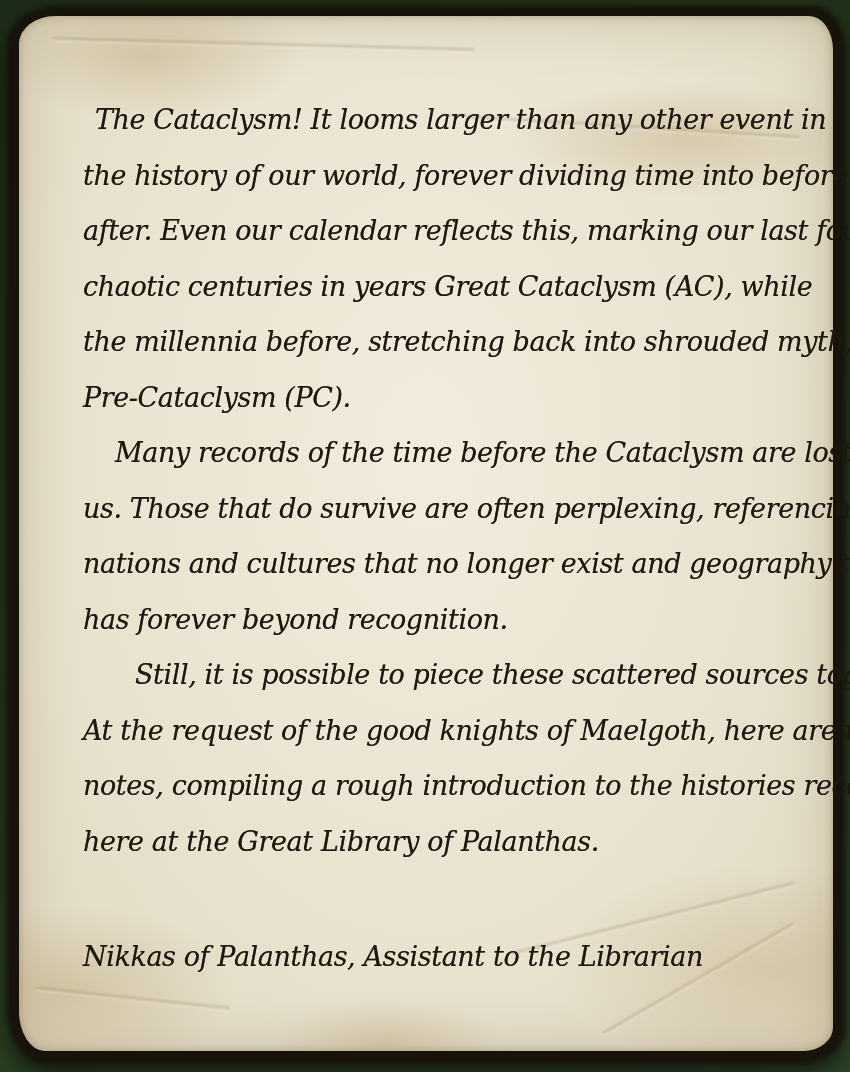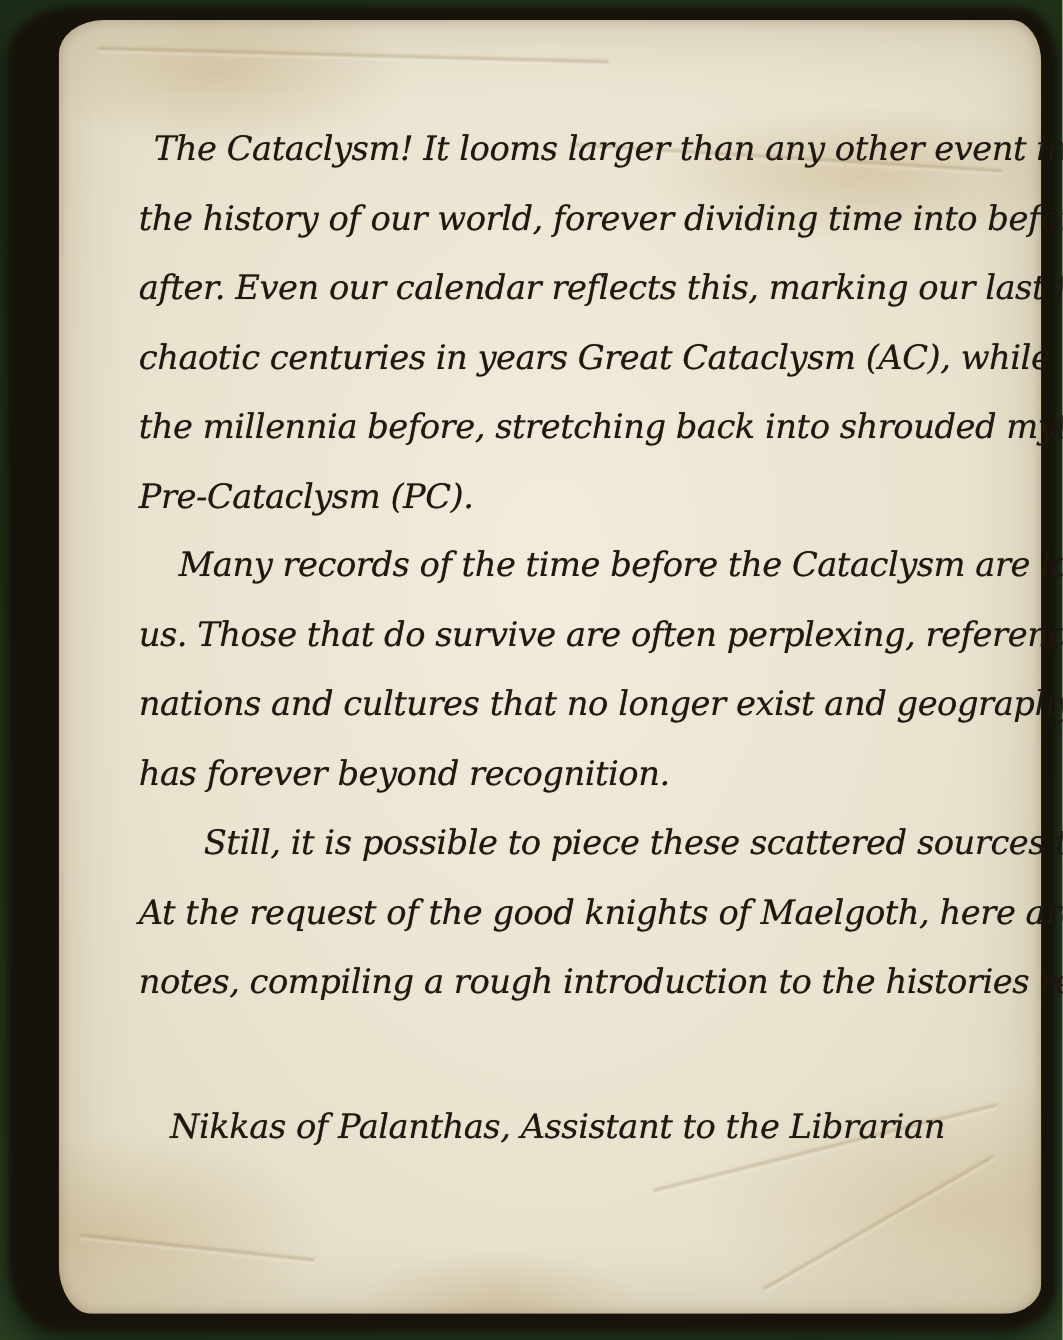--- a/index.html
+++ b/index.html
@@ -45,21 +45,20 @@
     background:
       radial-gradient(ellipse 220px 90px at 16% 4%,  var(--stain-color), rgba(178,148,96,0) 70%),
       radial-gradient(ellipse 260px 80px at 82% 12%, var(--stain-color), rgba(178,148,96,0) 70%),
       radial-gradient(ellipse 240px 120px at 6% 94%, var(--stain-color), rgba(178,148,96,0) 70%),
       radial-gradient(ellipse 300px 150px at 92% 92%, rgba(178,148,96,0.28), rgba(178,148,96,0) 70%),
       radial-gradient(ellipse 160px 60px at 45% 99%, rgba(178,148,96,0.25), rgba(178,148,96,0) 70%),
       radial-gradient(ellipse at 50% 42%, var(--parchment-light) 0%, var(--parchment-color) 55%, var(--parchment-dark) 100%);
     box-shadow:
       inset 0 0 55px rgba(130,105,60,0.28),
       inset 0 0 9px  rgba(80,60,35,0.30);
-    margin-left: 28px;
   }
 
   .crease {
     position: absolute;
     height: 6px;
     background: linear-gradient(to bottom,
       rgba(146,117,70,0) 0%,
       var(--crease-color) 45%,
       rgba(255,255,248,0.55) 62%,
       rgba(146,117,70,0) 100%);
@@ -81,21 +80,21 @@
     letter-spacing: -0.4px;
     line-height: 55.5px;
     text-shadow: 0 0 0.6px rgba(30,20,10,0.65);
   }
   .line { white-space: nowrap; }
   .indent-sm { padding-left: 12px; }
   .indent-md { padding-left: 32px; }
   .indent-lg { padding-left: 52px; }
   .signature {
     margin-top: 60px;
-    text-align: center;
+    text-align: left;
     white-space: nowrap;
   }
 </style>
 </head>
 <body>
 
 <div class="scene">
   <div class="rim"></div>
 
   <div class="parchment">
@@ -117,17 +116,18 @@
       <div>
         <div class="line indent-md">Many records of the time before the Cataclysm are lost to</div>
         <div class="line">us. Those that do survive are often perplexing, referencing</div>
         <div class="line">nations and cultures that no longer exist and geography that</div>
         <div class="line">has forever beyond recognition.</div>
       </div>
       <div>
         <div class="line indent-lg">Still, it is possible to piece these scattered sources together.</div>
         <div class="line">At the request of the good knights of Maelgoth, here are my</div>
         <div class="line">notes, compiling a rough introduction to the histories recorded</div>
+        <div class="line">here at the Great Library of Palanthas.</div>
       </div>
       <div class="signature">Nikkas of Palanthas, Assistant to the Librarian</div>
     </div>
   </div>
 </div>
 
 </body></html>

